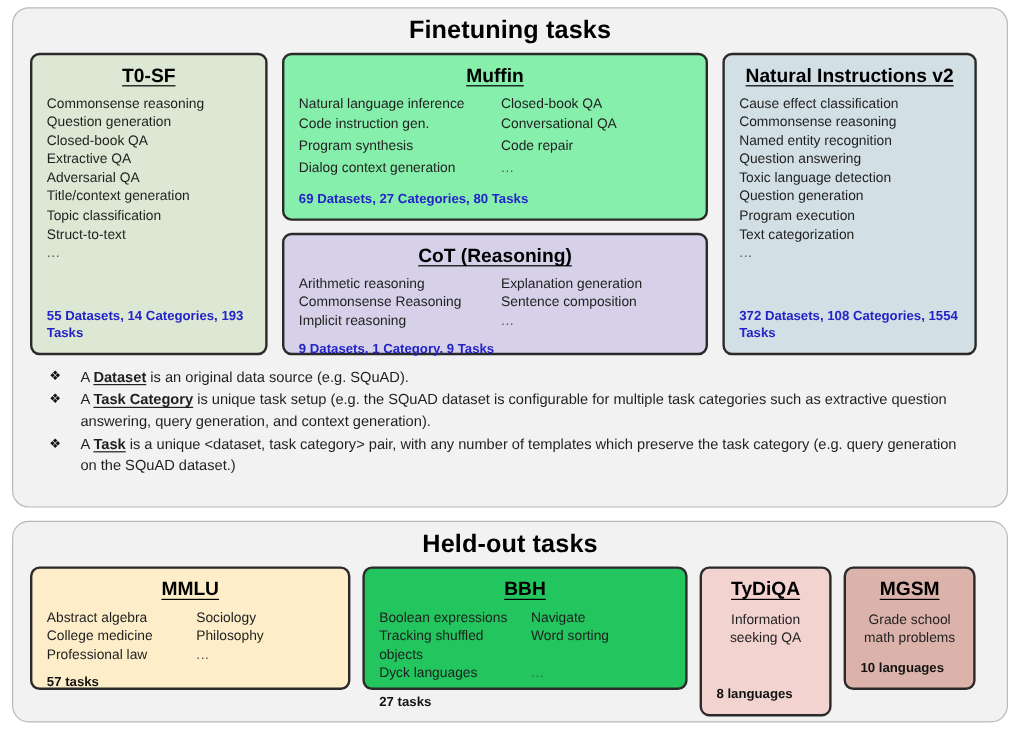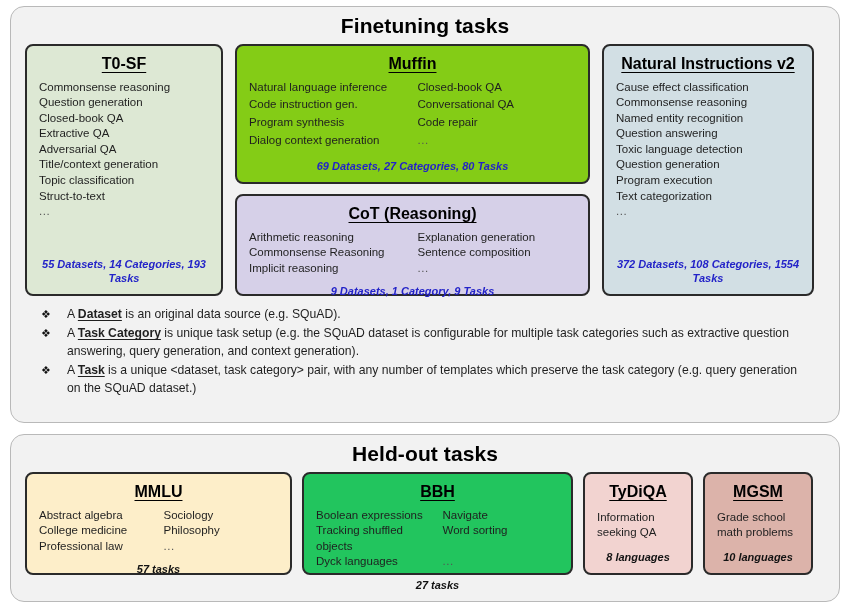--- a/index.html
+++ b/index.html
@@ -64,23 +64,21 @@
     flex: 1 1 auto;
   }
   .card-items.two-col {
     display: grid;
     grid-template-columns: 1fr 1fr;
     grid-auto-flow: column;
     column-gap: 10px;
   }
   .card-items .ell { letter-spacing: .5px; color: #555; }
   .card-stat {
-    text-align: center;
     font-size: 11px;
-    font-style: italic;
     font-weight: bold;
     color: #2323c8;
     line-height: 14px;
     margin-top: 8px;
   }
   .card-stat.dark { color: #121212; }
 
   
   #card-t0sf { flex: 0 0 198px; }
   #card-ni   { flex: 0 0 212px; }
@@ -100,23 +98,23 @@
     color: #111;
     font-size: 11px;
     line-height: 17.4px;
   }
   .def-text b { text-decoration: underline; text-underline-offset: 2px; }
 
   
   #heldout-panel .cards-row { gap: 10px; }
   #card-mmlu { flex: 0 0 267px; height: 103px; }
   #card-bbh  { flex: 0 0 271px; height: 103px; }
-  #card-tydiqa { flex: 0 0 110px; height: 103px; }
+  #card-tydiqa { flex: 0 0 110px; height: 125px; }
   #card-mgsm { flex: 0 0 110px; height: 103px; }
-  .card.small .card-items { font-size: 11.5px; }
+  .card.small .card-items { text-align: center; font-size: 11.5px; }
   .card.small .card-title { margin-bottom: 8px; }
 </style>
 </head>
 <body>
 
 <div class="page">
 
   <section class="panel" id="finetuning-panel">
     <h1 class="panel-title">Finetuning tasks</h1>
 
@@ -133,21 +131,21 @@
           <div>Title/context generation</div>
           <div>Topic classification</div>
           <div>Struct-to-text</div>
           <div class="ell">...</div>
         </div>
         <div class="card-stat">55 Datasets, 14 Categories, 193 Tasks</div>
       </div>
 
       <div class="col-mid">
 
-        <div class="card" id="card-muffin" style="background: #84cc16;">
+        <div class="card" id="card-muffin" style="background: #86efac;">
           <div class="card-title">Muffin</div>
           <div class="card-items two-col" style="grid-template-rows: repeat(4, auto);">
             <div>Natural language inference</div>
             <div>Code instruction gen.</div>
             <div>Program synthesis</div>
             <div>Dialog context generation</div>
             <div>Closed-book QA</div>
             <div>Conversational QA</div>
             <div>Code repair</div>
             <div class="ell">...</div>

